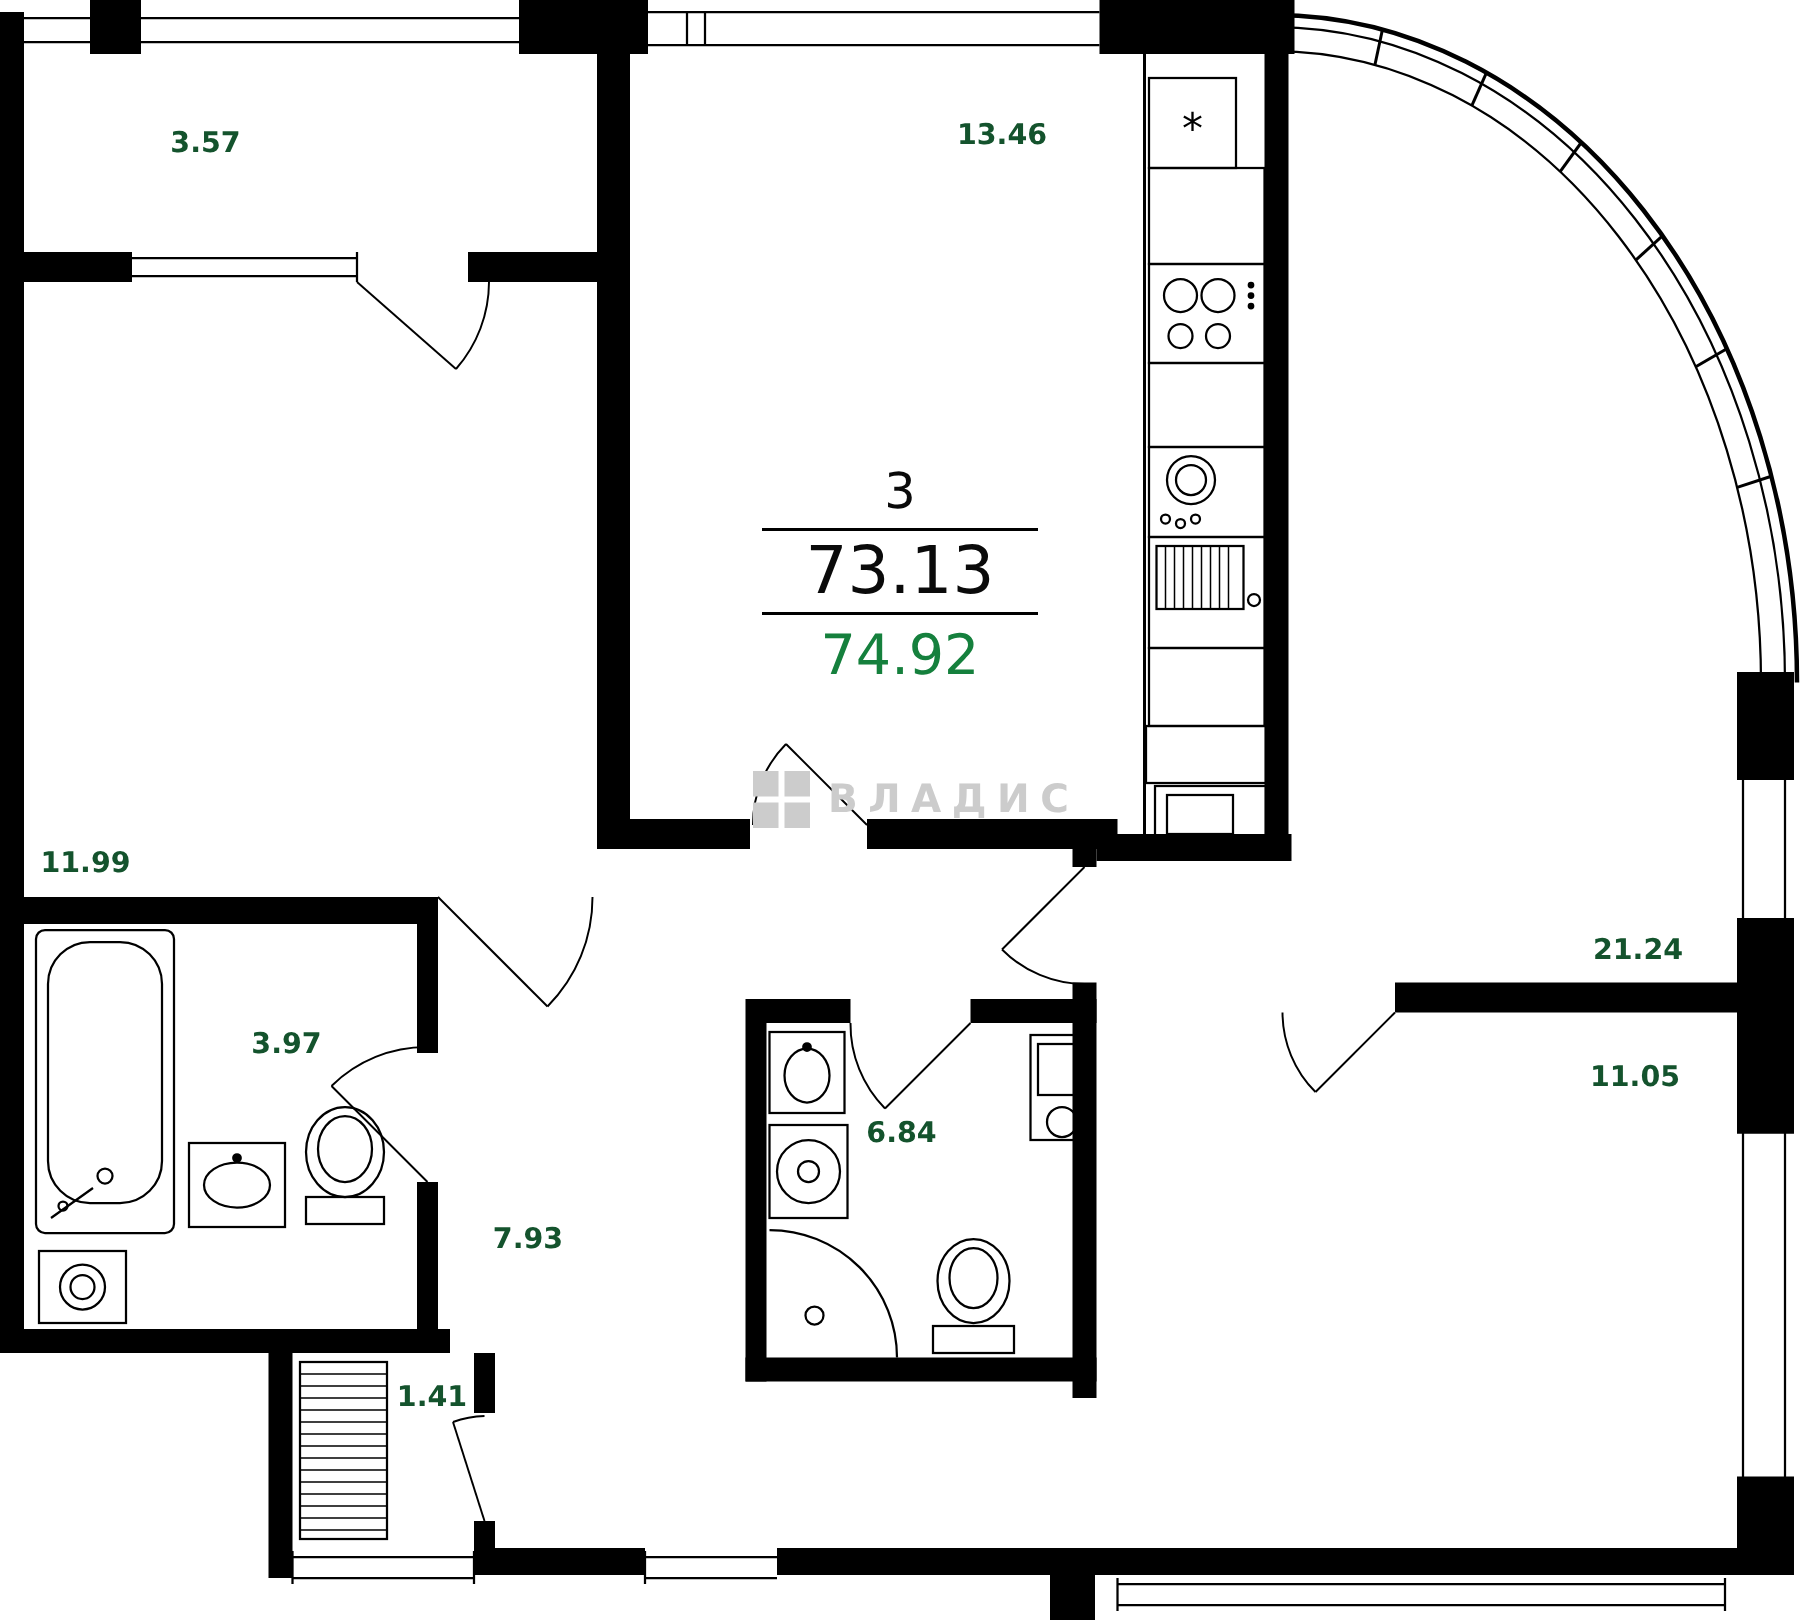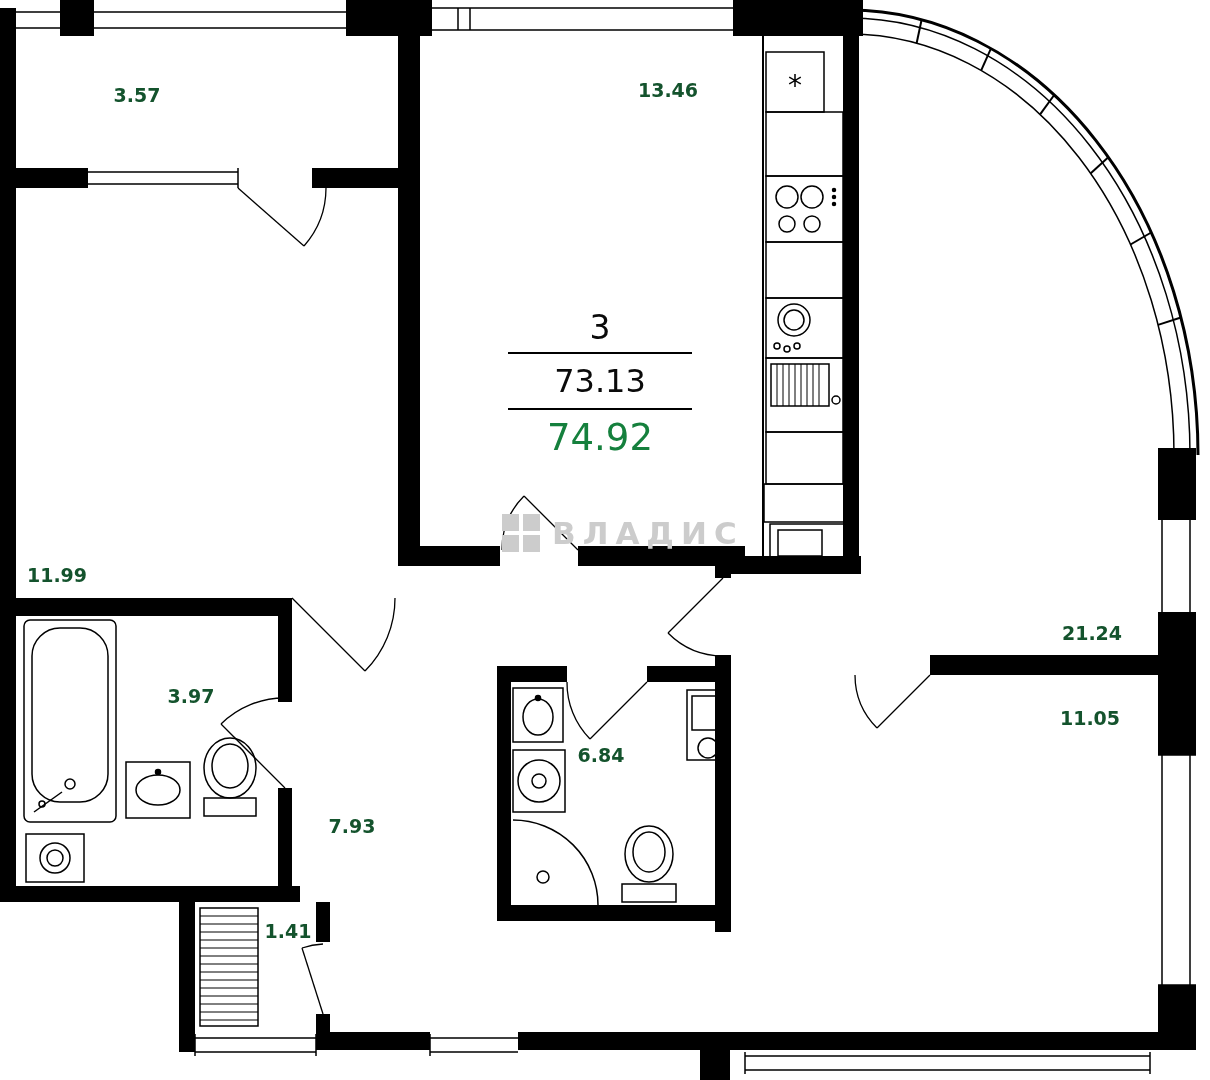--- a/index.html
+++ b/index.html
@@ -2,28 +2,28 @@
 <html><head>
 <meta charset="utf-8">
 <style>
   html,body{margin:0;padding:0;background:#ffffff;}
   .plan{position:relative;width:1210px;height:1080px;background:#ffffff;
         font-family:"DejaVu Sans",sans-serif;overflow:hidden;}
   .plan svg{position:absolute;left:0;top:0;}
   .lbl{position:absolute;transform:translate(-50%,-50%);font-size:19px;
        color:#14532d;white-space:nowrap;font-weight:bold;}
   .apt-num{position:absolute;transform:translate(-50%,-50%);font-size:33px;color:#0a0a0a;}
-  .apt-area{position:absolute;transform:translate(-50%,-50%);font-size:32px;color:#0a0a0a;}
+  .apt-area{position:absolute;transform:translate(-50%,-50%);font-size:44px;color:#0a0a0a;}
   .apt-total{position:absolute;transform:translate(-50%,-50%);font-size:37px;color:#15803d;}
   .watermark{position:absolute;left:502px;top:514px;display:flex;align-items:center;
              gap:12px;color:#cccccc;}
   .wm-logo{width:38px;height:38px;display:grid;grid-template-columns:1fr 1fr;
            grid-template-rows:1fr 1fr;gap:4px;}
   .wm-logo span{background:#cccccc;}
-  .wm-text{font-size:31px;font-weight:bold;letter-spacing:7px;}
+  .wm-text{font-size:26px;font-weight:bold;letter-spacing:7px;}
 </style>
 </head>
 <body>
 
 <div class="plan">
 
   <svg width="1210" height="1080" viewBox="0 0 1210 1080">
 
     <g fill="#000000" stroke="none">
       <rect x="0" y="8" width="16" height="180"></rect>

